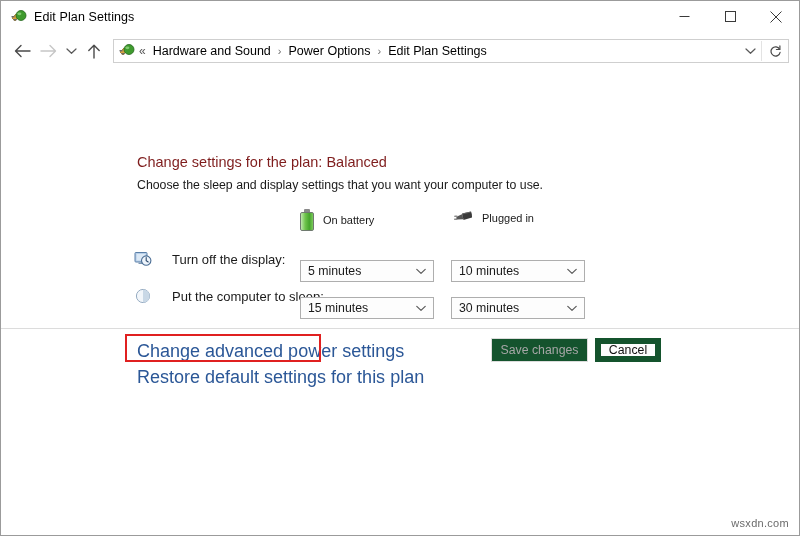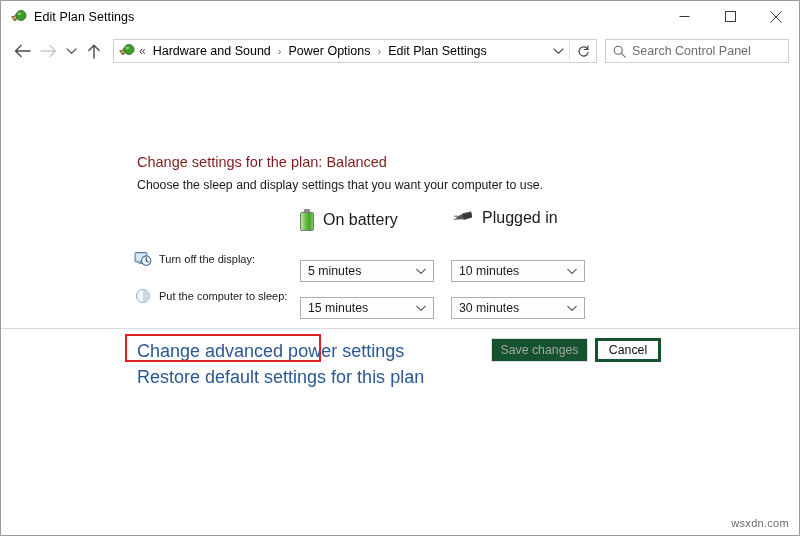--- a/index.html
+++ b/index.html
@@ -201,21 +201,21 @@
     color: #1a1a1a;
     white-space: nowrap;
   }
 
   
   .col-head {
     position: absolute;
     top: 139px;
     display: flex;
     align-items: center;
-    font-size: 16px;
+    font-size: 11px;
     color: #1a1a1a;
     white-space: nowrap;
   }
   .col-head.battery { left: 299px; }
   .col-head.plugged { left: 450px; }
   .col-head .lbl { margin-left: 9px; }
 
   
   .srow {
     position: absolute;
@@ -227,23 +227,23 @@
   }
   .srow.r1 { top: 176px; }
   .srow.r2 { top: 213px; }
   .row-icon {
     width: 18px;
     height: 18px;
     position: relative;
     flex: 0 0 auto;
   }
   .row-label {
-    font-size: 11px;
+    font-size: 13px;
     color: #1a1a1a;
-    margin-left: 7px;
+    margin-left: 20px;
     white-space: nowrap;
   }
   .combo {
     position: absolute;
     width: 134px;
     height: 22px;
     box-sizing: border-box;
     border: 1px solid #aeaeae;
     background: #fdfdfd;
     display: flex;
@@ -310,21 +310,21 @@
   .btn.save {
     left: 490px;
     width: 97px;
     border: 1px solid #dcdcdc;
     background: #14532d;
     color: #a6a6a6;
   }
   .btn.cancel {
     left: 594px;
     width: 66px;
-    border: 3px solid #14532d;
+    border: 6px solid #14532d;
     background: #fdfdfd;
     color: #111;
   }
 
   .watermark {
     position: absolute;
     right: 10px;
     bottom: 6px;
     font-size: 11px;
     color: #6b6b6b;
@@ -428,29 +428,20 @@
       </div>
       <div class="addr-divider"></div>
       <div class="addr-refresh">
         <svg width="13" height="13" viewBox="0 0 13 13">
           <path d="M10.6 4.2 A4.6 4.6 0 1 0 11.1 7.4" stroke="#4a4a4a" stroke-width="1.2" fill="none" stroke-linecap="round"></path>
           <path d="M10.9 0.9 V4.5 H7.4" stroke="#4a4a4a" stroke-width="1.2" fill="none" stroke-linecap="round" stroke-linejoin="round"></path>
         </svg>
       </div>
     </div>
 
-    <div class="searchbox">
-      <div class="search-icon-wrap">
-        <svg width="13" height="13" viewBox="0 0 13 13">
-          <circle cx="5.2" cy="5.2" r="4" fill="none" stroke="#6a6a6a" stroke-width="1.1"></circle>
-          <path d="M8.2 8.2 L12.2 12.2" stroke="#6a6a6a" stroke-width="1.1" stroke-linecap="round"></path>
-        </svg>
-      </div>
-      <input class="search-input" type="text" placeholder="Search Control Panel" style="">
-    </div>
   </div>
 
   <div class="content">
 
     <div class="page-heading">Change settings for the plan: Balanced</div>
     <div class="page-sub">Choose the sleep and display settings that you want your computer to use.</div>
 
     <div class="col-head battery">
       <div class="battery-glyph">
         <div class="cap"></div>

